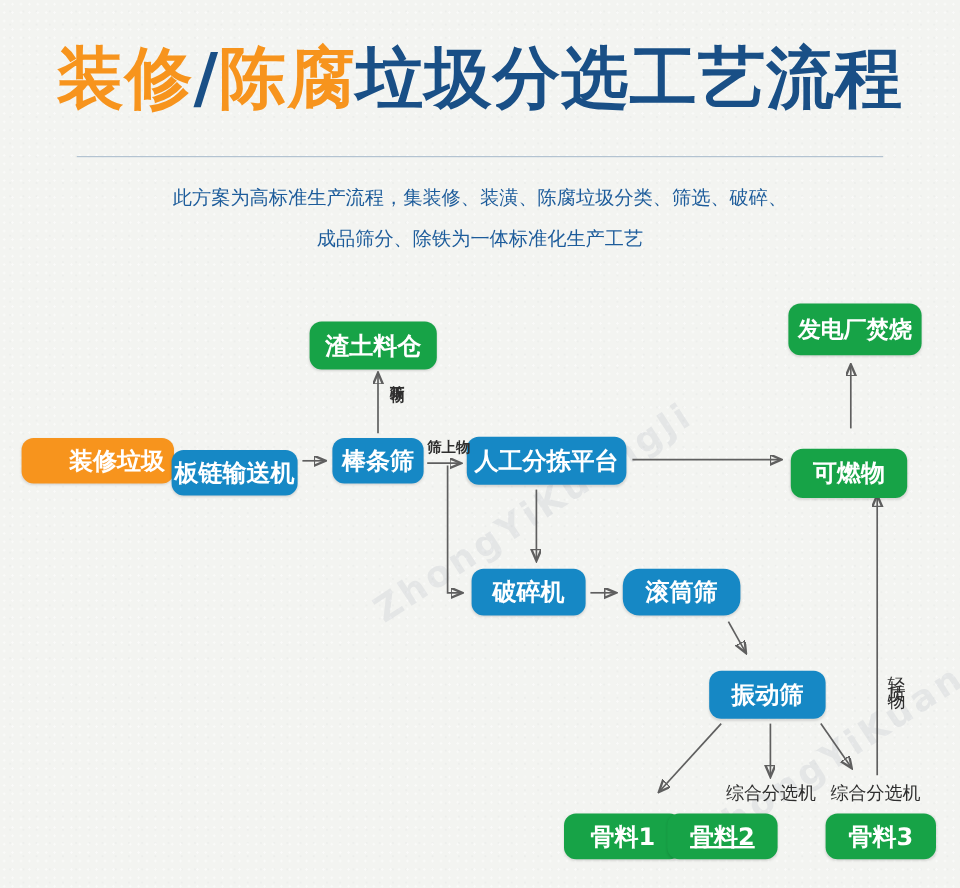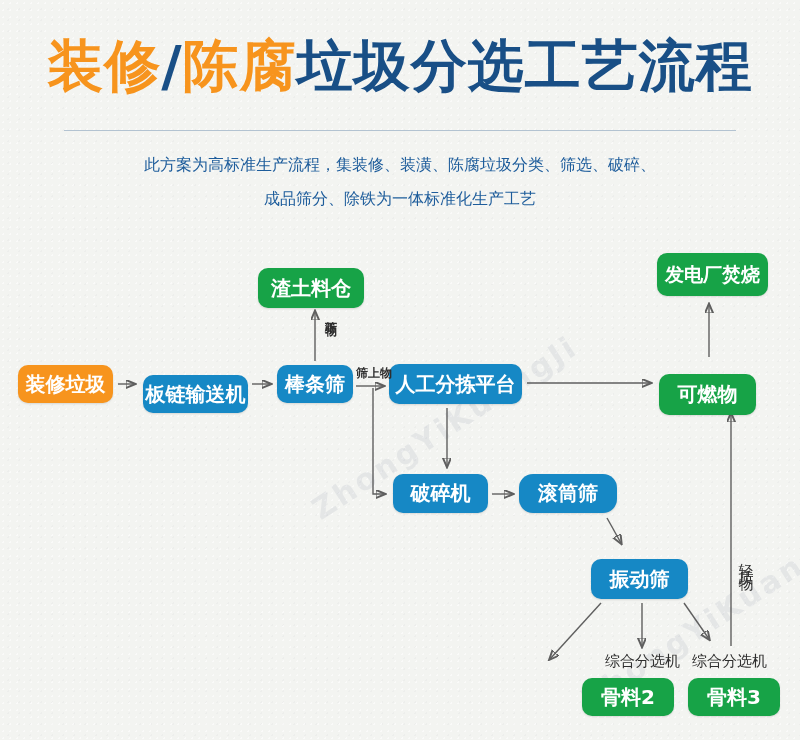--- a/index.html
+++ b/index.html
@@ -25,35 +25,35 @@
   .subtitle{
     position:absolute;top:148px;left:40px;width:720px;
     text-align:center;color:#1d5c9b;font-size:16px;line-height:34px;font-weight:500;
   }
   
   .node{
     position:absolute;display:flex;align-items:center;justify-content:center;
     color:#fff;font-weight:700;font-size:20px;border-radius:10px;
     white-space:nowrap;box-shadow:0 1px 2px rgba(0,0,0,.12);
   }
-  .c-orange{background:#f7941d;}
+  .c-orange{background:#f7941d;padding-left:32px;}
   .c-blue{background:#1688c5;}
   .c-green{background:#17a347;}
   .n-zhuangxiu{left:18px;top:365px;width:95px;height:38px;}
   .n-banlian{left:143px;top:365px;width:105px;height:38px;margin-top:10px;}
   .n-bangtiao{left:277px;top:365px;width:76px;height:38px;}
   .n-rengong{left:389px;top:364px;width:133px;height:40px;}
   .n-keranwu{left:659px;top:362px;width:97px;height:41px;margin-top:12px;}
   .n-zhatu{left:258px;top:268px;width:106px;height:40px;}
   .n-fadian{left:657px;top:253px;width:111px;height:43px;font-size:19px;}
   .n-posui{left:393px;top:474px;width:95px;height:39px;}
   .n-guntong{left:519px;top:474px;width:98px;height:39px;border-radius:14px;}
   .n-zhendong{left:591px;top:559px;width:97px;height:40px;}
   .n-guliao1{left:470px;top:678px;width:98px;height:38px;}
-  .n-guliao2{left:582px;top:678px;width:92px;height:38px;}
+  .n-guliao2{left:556px;top:678px;width:92px;height:38px;text-decoration:underline;}
   .n-guliao3{left:688px;top:678px;width:92px;height:38px;}
   
   .elabel{position:absolute;color:#2e2e2e;font-size:15px;white-space:nowrap;font-family:Liberation Serif, serif;}
   .elabel.small{font-size:12px;font-weight:600;}
   .vtext{writing-mode:vertical-rl;text-orientation:upright;}
   .l-shaixiawu{left:322px;top:311px;letter-spacing:2px;}
   .l-shaishangwu{left:356px;top:365px;}
   .l-qingzhiwu{left:736px;top:551px;letter-spacing:7px;}
   .l-zonghe1{left:605px;top:652px;}
   .l-zonghe2{left:692px;top:652px;}
@@ -110,20 +110,21 @@
   <div class="node c-orange n-zhuangxiu">装修垃圾</div>
   <div class="node c-blue n-banlian">板链输送机</div>
   <div class="node c-blue n-bangtiao">棒条筛</div>
   <div class="node c-blue n-rengong">人工分拣平台</div>
   <div class="node c-green n-keranwu">可燃物</div>
   <div class="node c-green n-zhatu">渣土料仓</div>
   <div class="node c-green n-fadian">发电厂焚烧</div>
   <div class="node c-blue n-posui">破碎机</div>
   <div class="node c-blue n-guntong">滚筒筛</div>
   <div class="node c-blue n-zhendong">振动筛</div>
+  <div class="node c-green n-guliao1">骨料1</div>
   <div class="node c-green n-guliao2">骨料2</div>
   <div class="node c-green n-guliao3">骨料3</div>
 
   <span class="elabel small vtext l-shaixiawu">筛下物</span>
   <span class="elabel small l-shaishangwu">筛上物</span>
   <span class="elabel vtext l-qingzhiwu">轻质物</span>
   <span class="elabel l-zonghe1">综合分选机</span>
   <span class="elabel l-zonghe2">综合分选机</span>
 
 </div>

